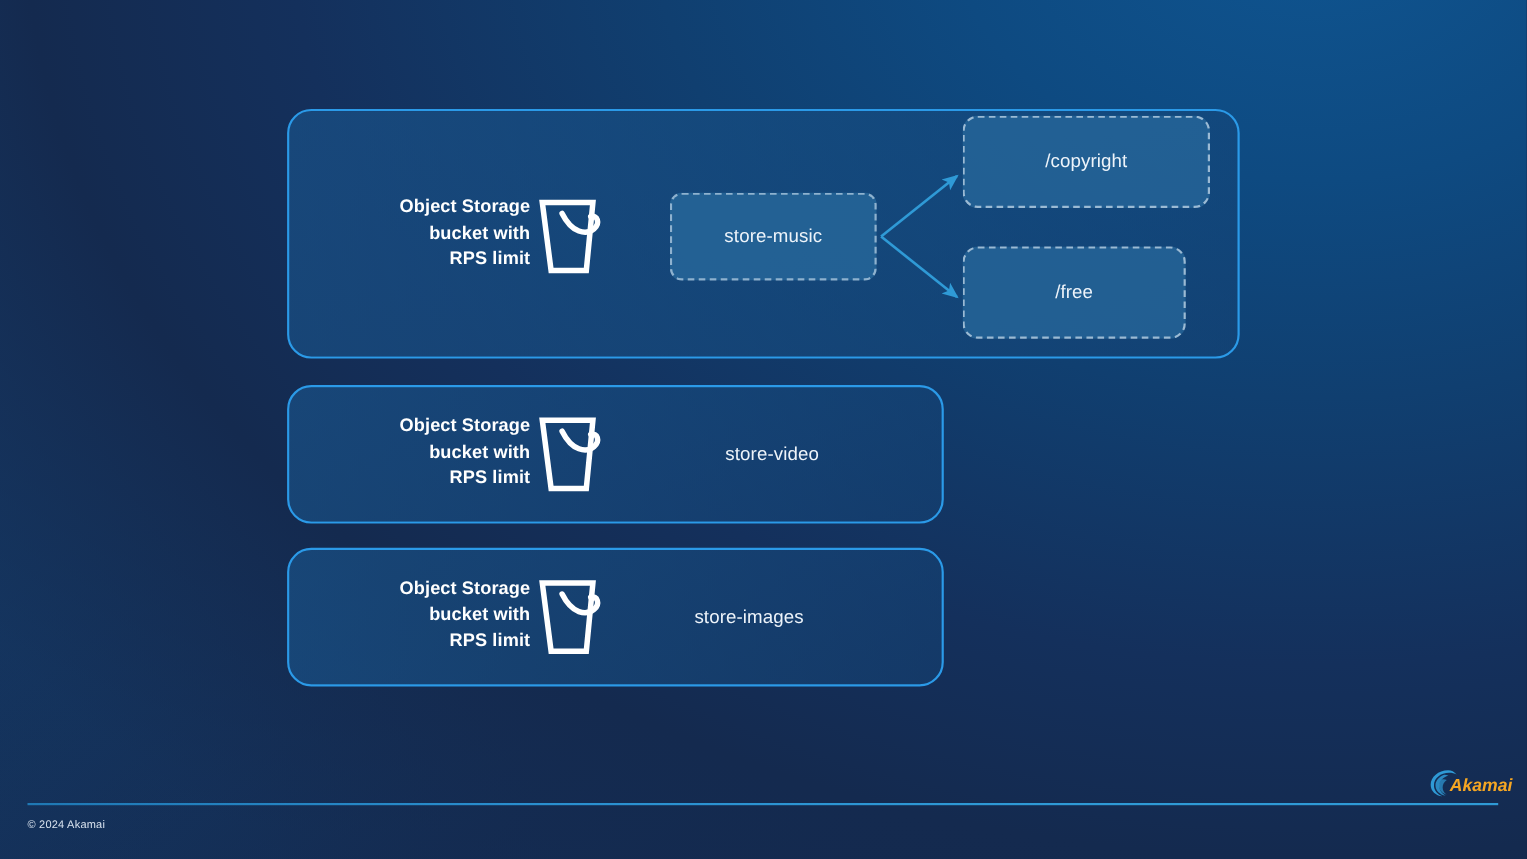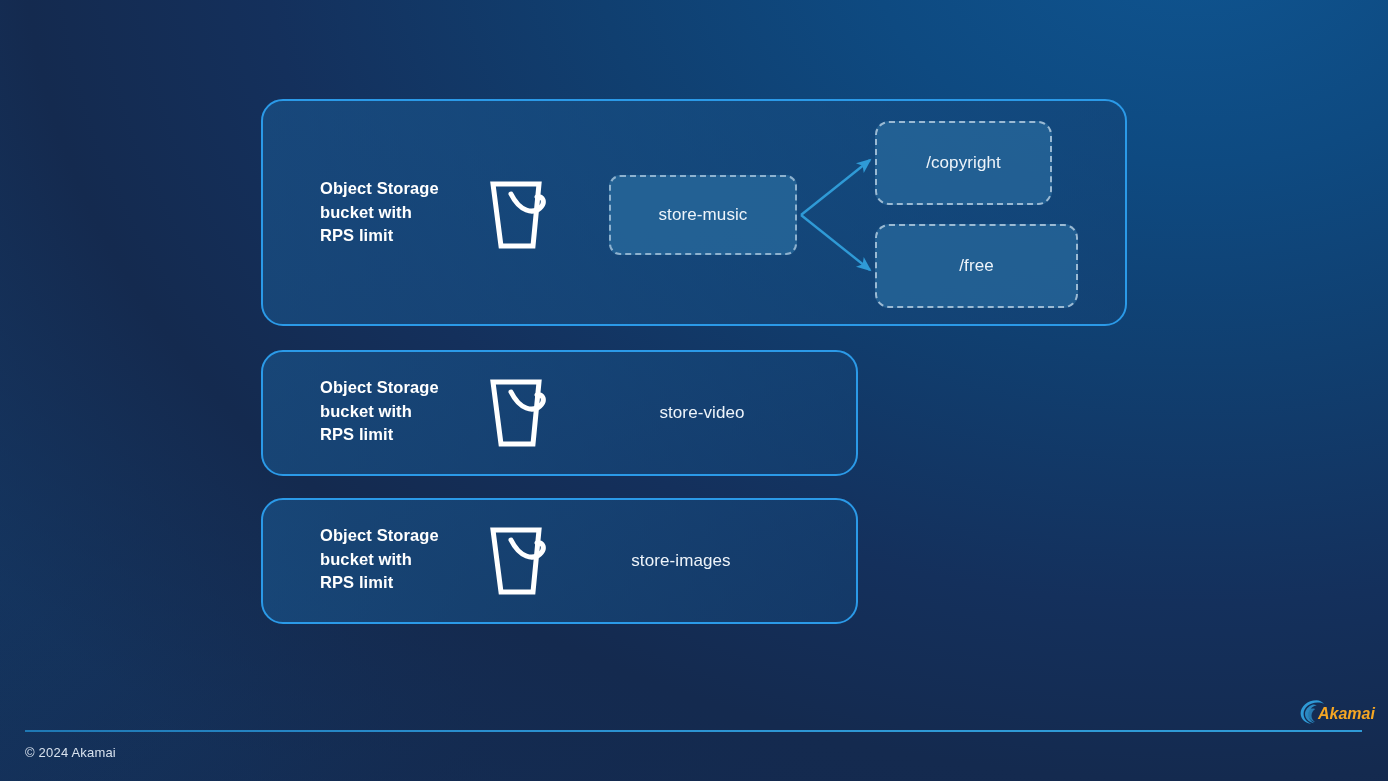--- a/index.html
+++ b/index.html
@@ -33,21 +33,21 @@
   #card-video { left:261px; top:350px; width:597px; height:126px; }
   #card-images{ left:261px; top:498px; width:597px; height:126px; }
 
   
   .bucket-label {
     position:absolute;
     color:#ffffff;
     font-weight:bold;
     font-size:16.5px;
     line-height:23.5px;
-    text-align:left;
+    text-align:right;
     letter-spacing:0.1px;
     white-space:pre-line;
   }
   #label-music  { left:320px; top:177px; width:162px; }
   #label-video  { left:320px; top:376px; width:162px; }
   #label-images { left:320px; top:524px; width:162px; }
 
   .bucket-icon { position:absolute; width:64px; height:74px; }
   #icon-music  { left:489px; top:178px; }
   #icon-video  { left:489px; top:376px; }
@@ -77,34 +77,34 @@
   #name-store-images { left:551px; top:551px; }
 
   
   .path-box {
     position:absolute;
     border:2px dashed rgba(203,222,238,0.72);
     border-radius:14px;
     background:rgba(40,105,156,0.72);
     display:flex; align-items:center; justify-content:center;
   }
-  #box-copyright { left:875px; top:121px; width:177px; height:84px; }
+  #box-copyright { left:875px; top:105px; width:225px; height:84px; }
   #box-free      { left:875px; top:224px; width:203px; height:84px; }
 
   
   #arrows { position:absolute; left:0; top:0; width:1388px; height:781px; pointer-events:none; }
 
   
   #footer-rule {
     position:absolute; left:25px; top:730px; width:1337px; height:2px;
     background:linear-gradient(90deg,#1f78b4 0%, #2a8fcf 35%, #2f9ad6 70%, #2f9ad6 100%);
   }
   #footer-copy {
     position:absolute; left:25px; top:745px;
-    color:#d8e2ee; font-size:13px; letter-spacing:0.2px;
+    color:#d8e2ee; font-size:10px; letter-spacing:0.2px;
   }
   #akamai-logo {
     position:absolute; left:1296px; top:697px; width:80px; height:30px;
   }
 </style>
 </head>
 <body>
 
 <div id="slide">
 

